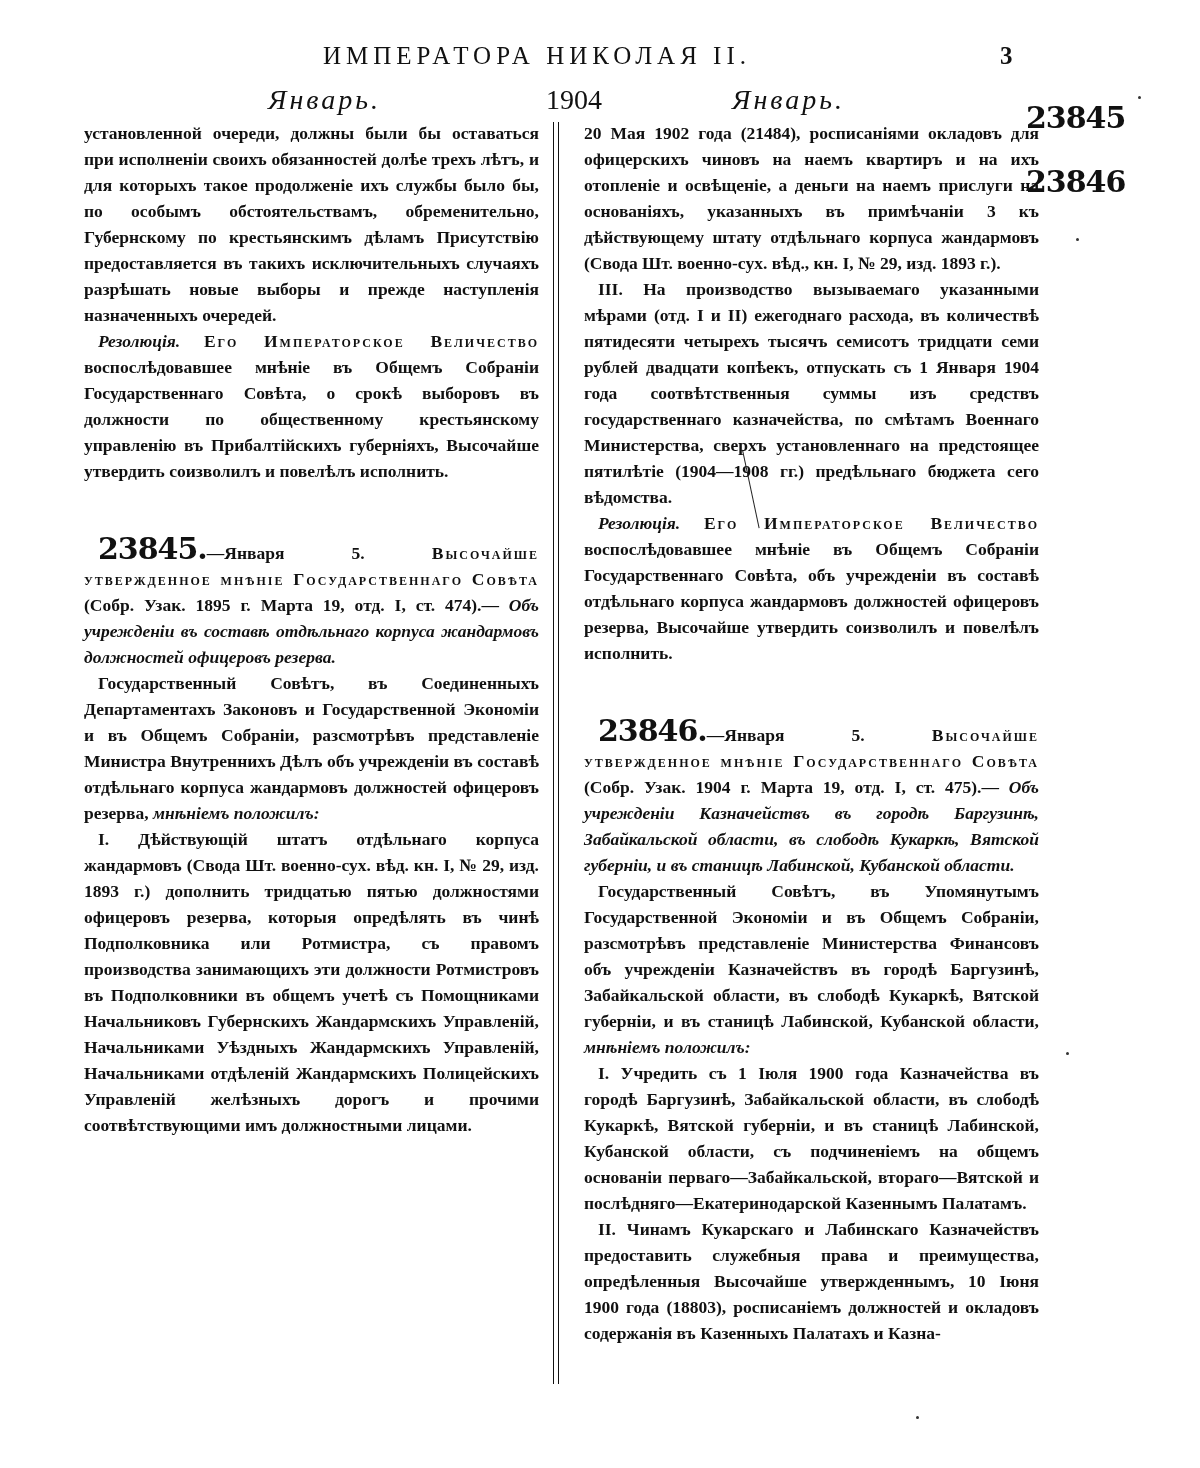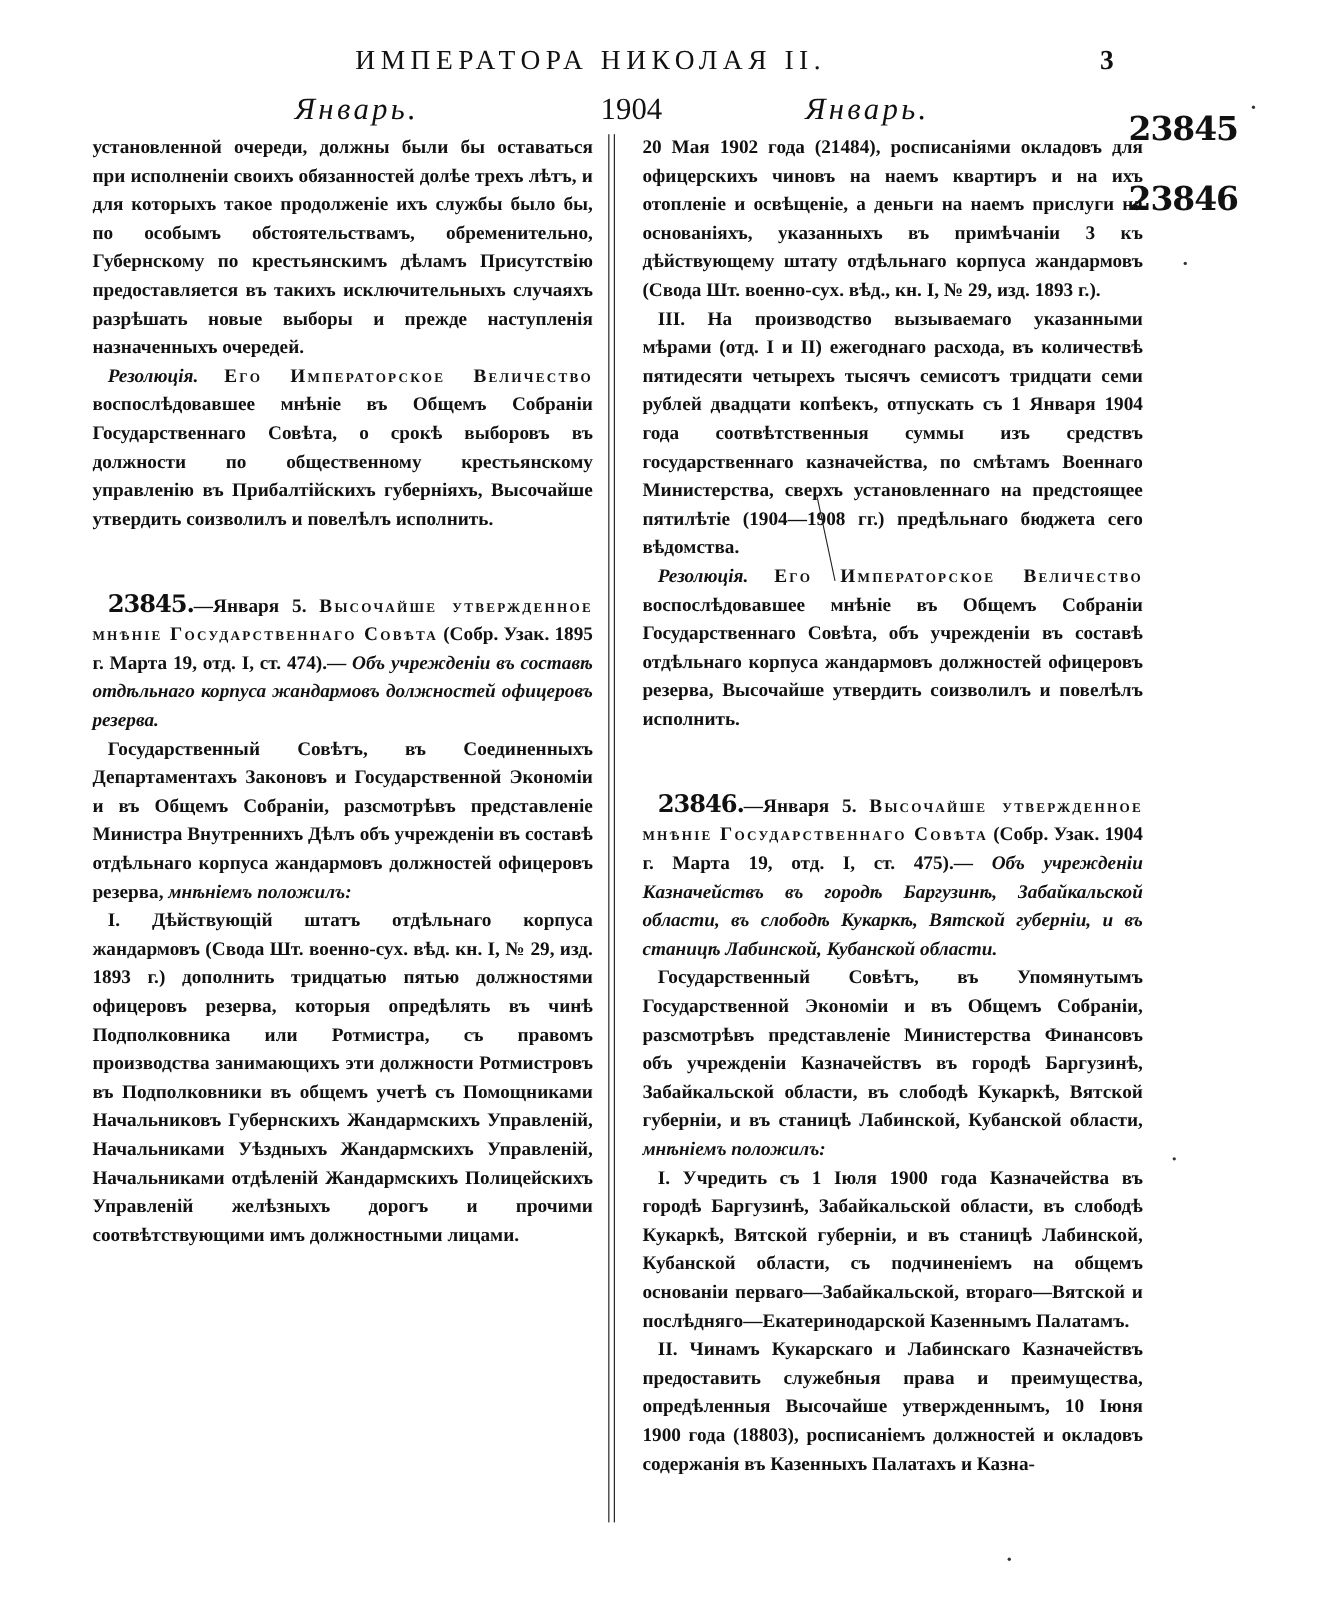--- a/index.html
+++ b/index.html
@@ -32,21 +32,21 @@
     font-family: "Liberation Serif", serif;
     font-size: 17.5px; line-height: 26px; font-weight: bold;
     text-align: justify; hyphens: manual;
   }
   .col-left { left: 84px; }
   .col-right { left: 584px; }
   .column p { margin: 0; text-indent: 0; }
   .column p.indent { text-indent: 14px; }
   .it { font-style: italic; }
   .caps { font-variant: small-caps; letter-spacing: 2px; }
-  .art-num { font-size: 22px; font-weight: 900; font-family: "DejaVu Serif", serif; letter-spacing: -1px; }
+  .art-num { font-size: 30px; font-weight: 900; font-family: "DejaVu Serif", serif; letter-spacing: -1px; }
   .gap { height: 52px; }
 
   .divider {
     position: absolute; left: 553px; top: 122px; width: 4px; height: 1262px;
     border-left: 1.5px solid #111; border-right: 1.5px solid #111;
   }
   .margin-num {
     position: absolute; left: 1026px; font-size: 30px; font-weight: 900;
     font-family: "DejaVu Serif", serif; letter-spacing: -1px;
   }

